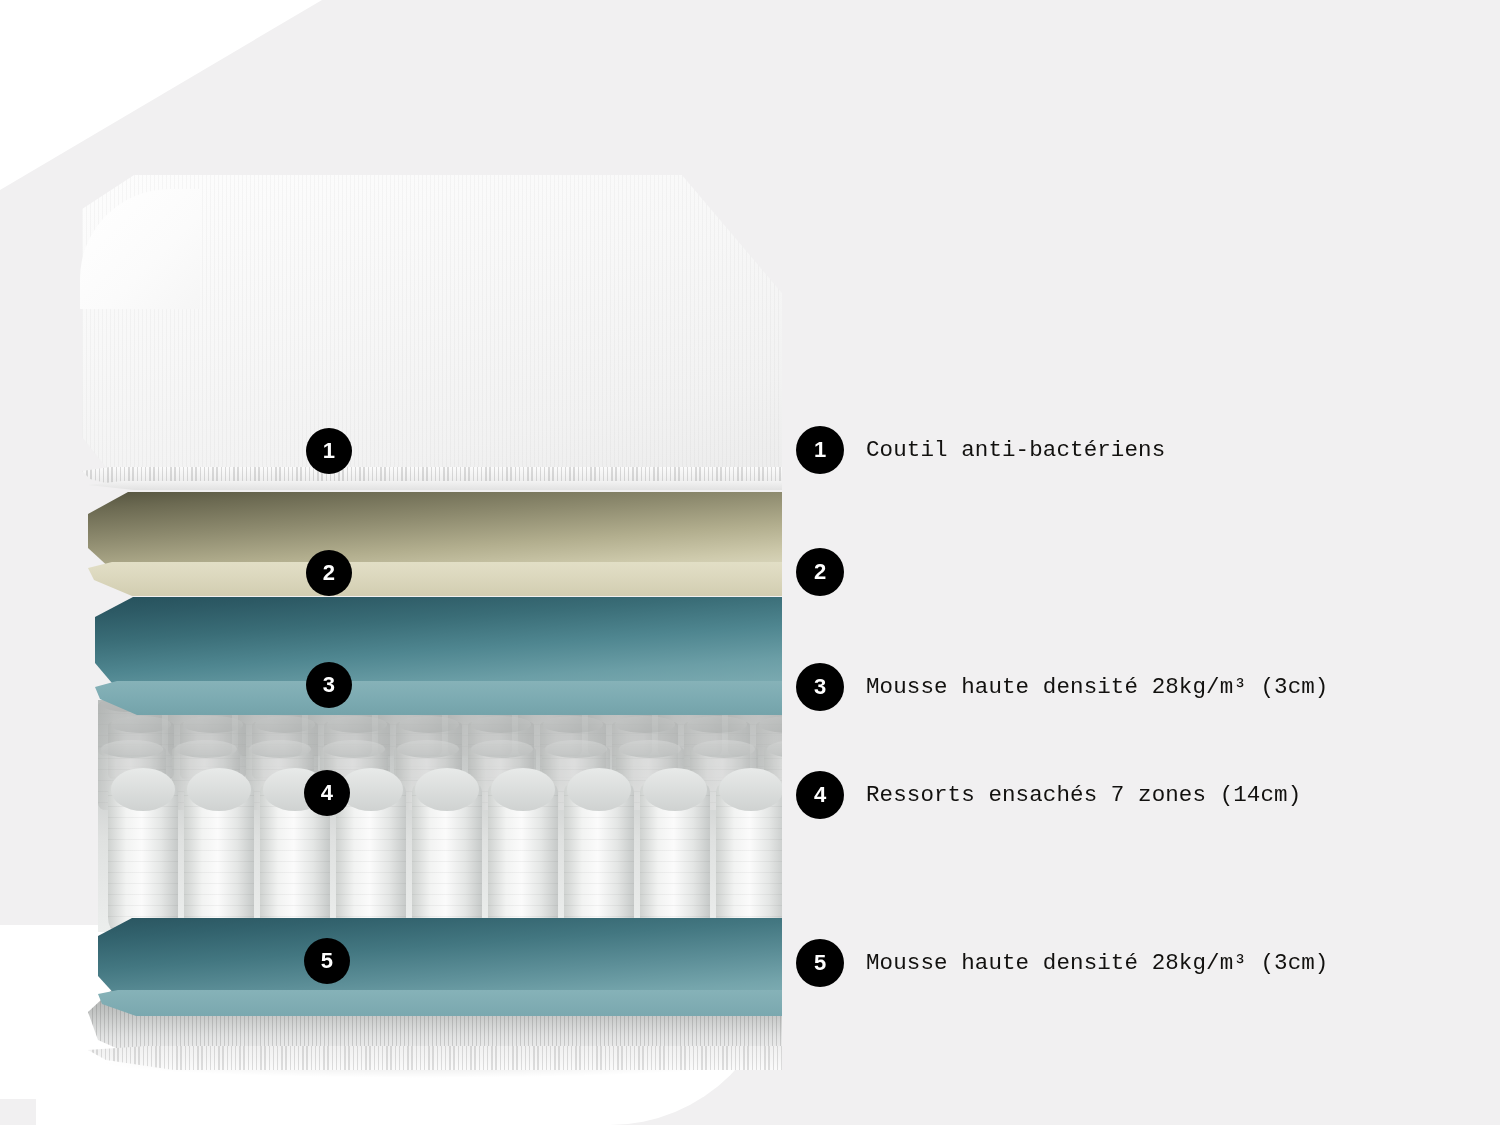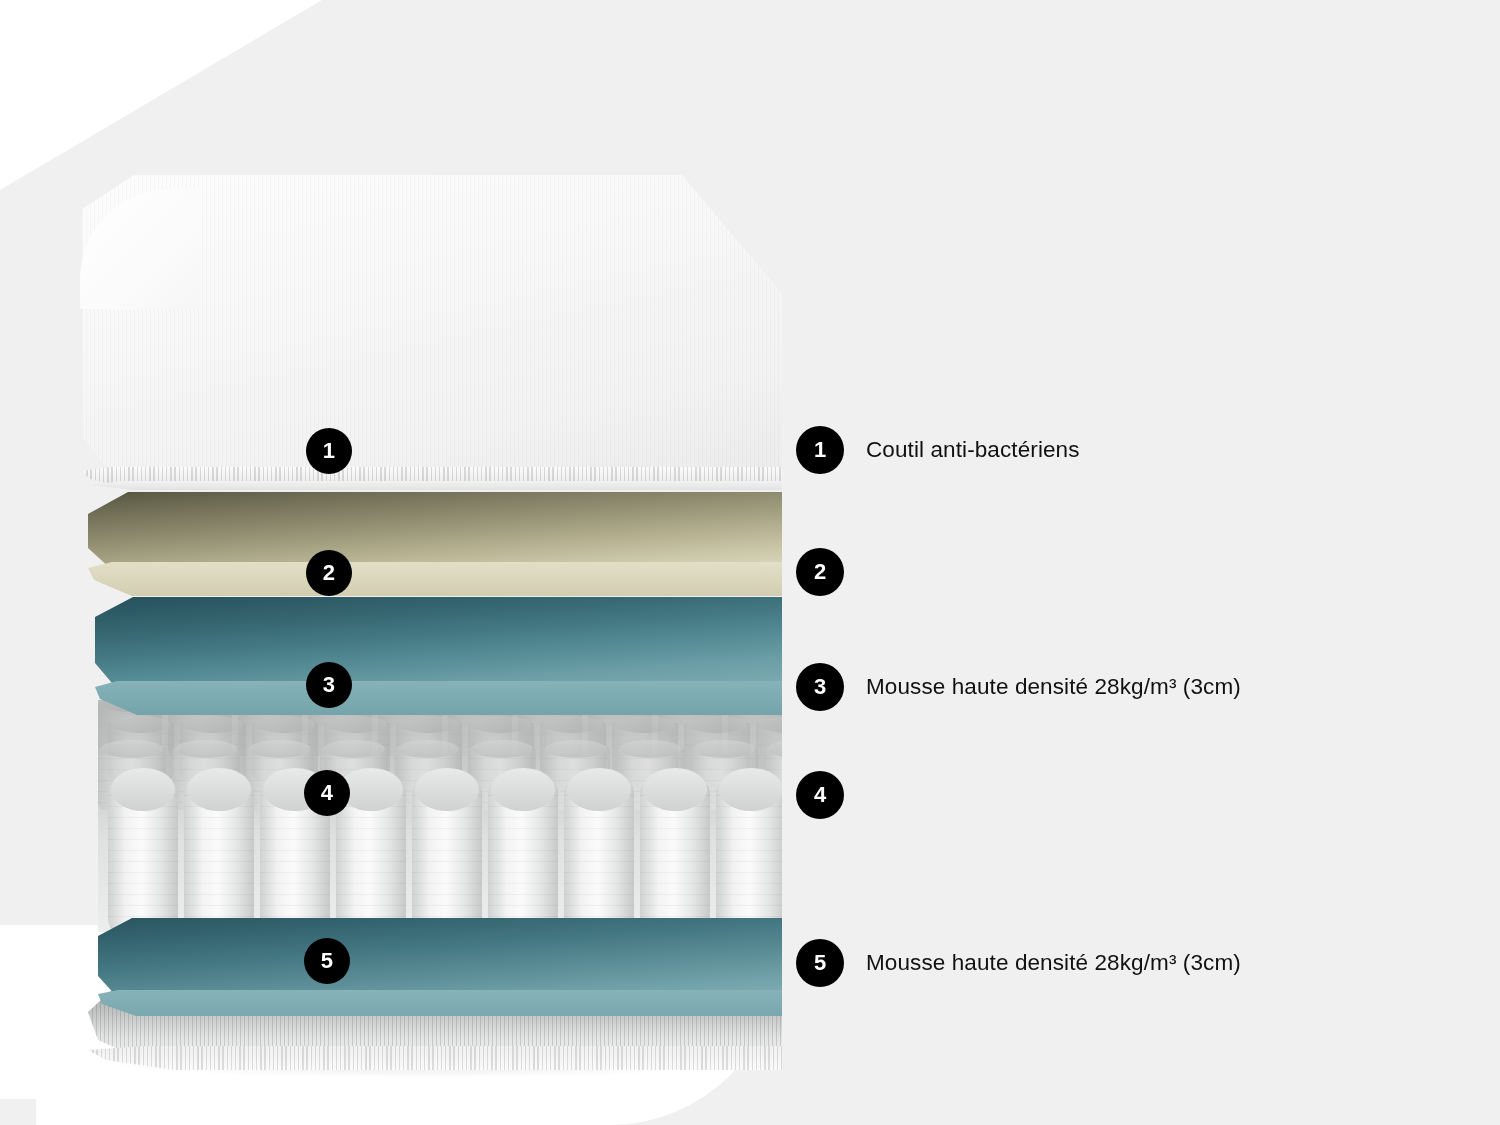--- a/index.html
+++ b/index.html
@@ -282,20 +282,21 @@
     color:#ffffff;
     display:flex;align-items:center;justify-content:center;
     font-size:22px;font-weight:700;
   }
   .legend-label{
     font-size:22.5px;
     color:#12110f;
     letter-spacing:0.1px;
     white-space:nowrap;
     font-weight:400;
+    font-family:Liberation Mono, monospace;
   }
 </style>
 </head>
 <body>
 
 <div id="stage">
 
   <div class="bg-wedge"></div>
   <div class="bg-bottom-panel"></div>
   <div class="bg-bottom-strip"></div>
@@ -522,20 +523,21 @@
       <div class="legend-badge">2</div>
     </div>
 
     <div class="legend-row" style="top:663px;">
       <div class="legend-badge">3</div>
       <div class="legend-label">Mousse haute densité 28kg/m³ (3cm)</div>
     </div>
 
     <div class="legend-row" style="top:771px;">
       <div class="legend-badge">4</div>
+      <div class="legend-label">Ressorts ensachés 7 zones (14cm)</div>
     </div>
 
     <div class="legend-row" style="top:939px;">
       <div class="legend-badge">5</div>
       <div class="legend-label">Mousse haute densité 28kg/m³ (3cm)</div>
     </div>
 
   </div>
 
 </div>

